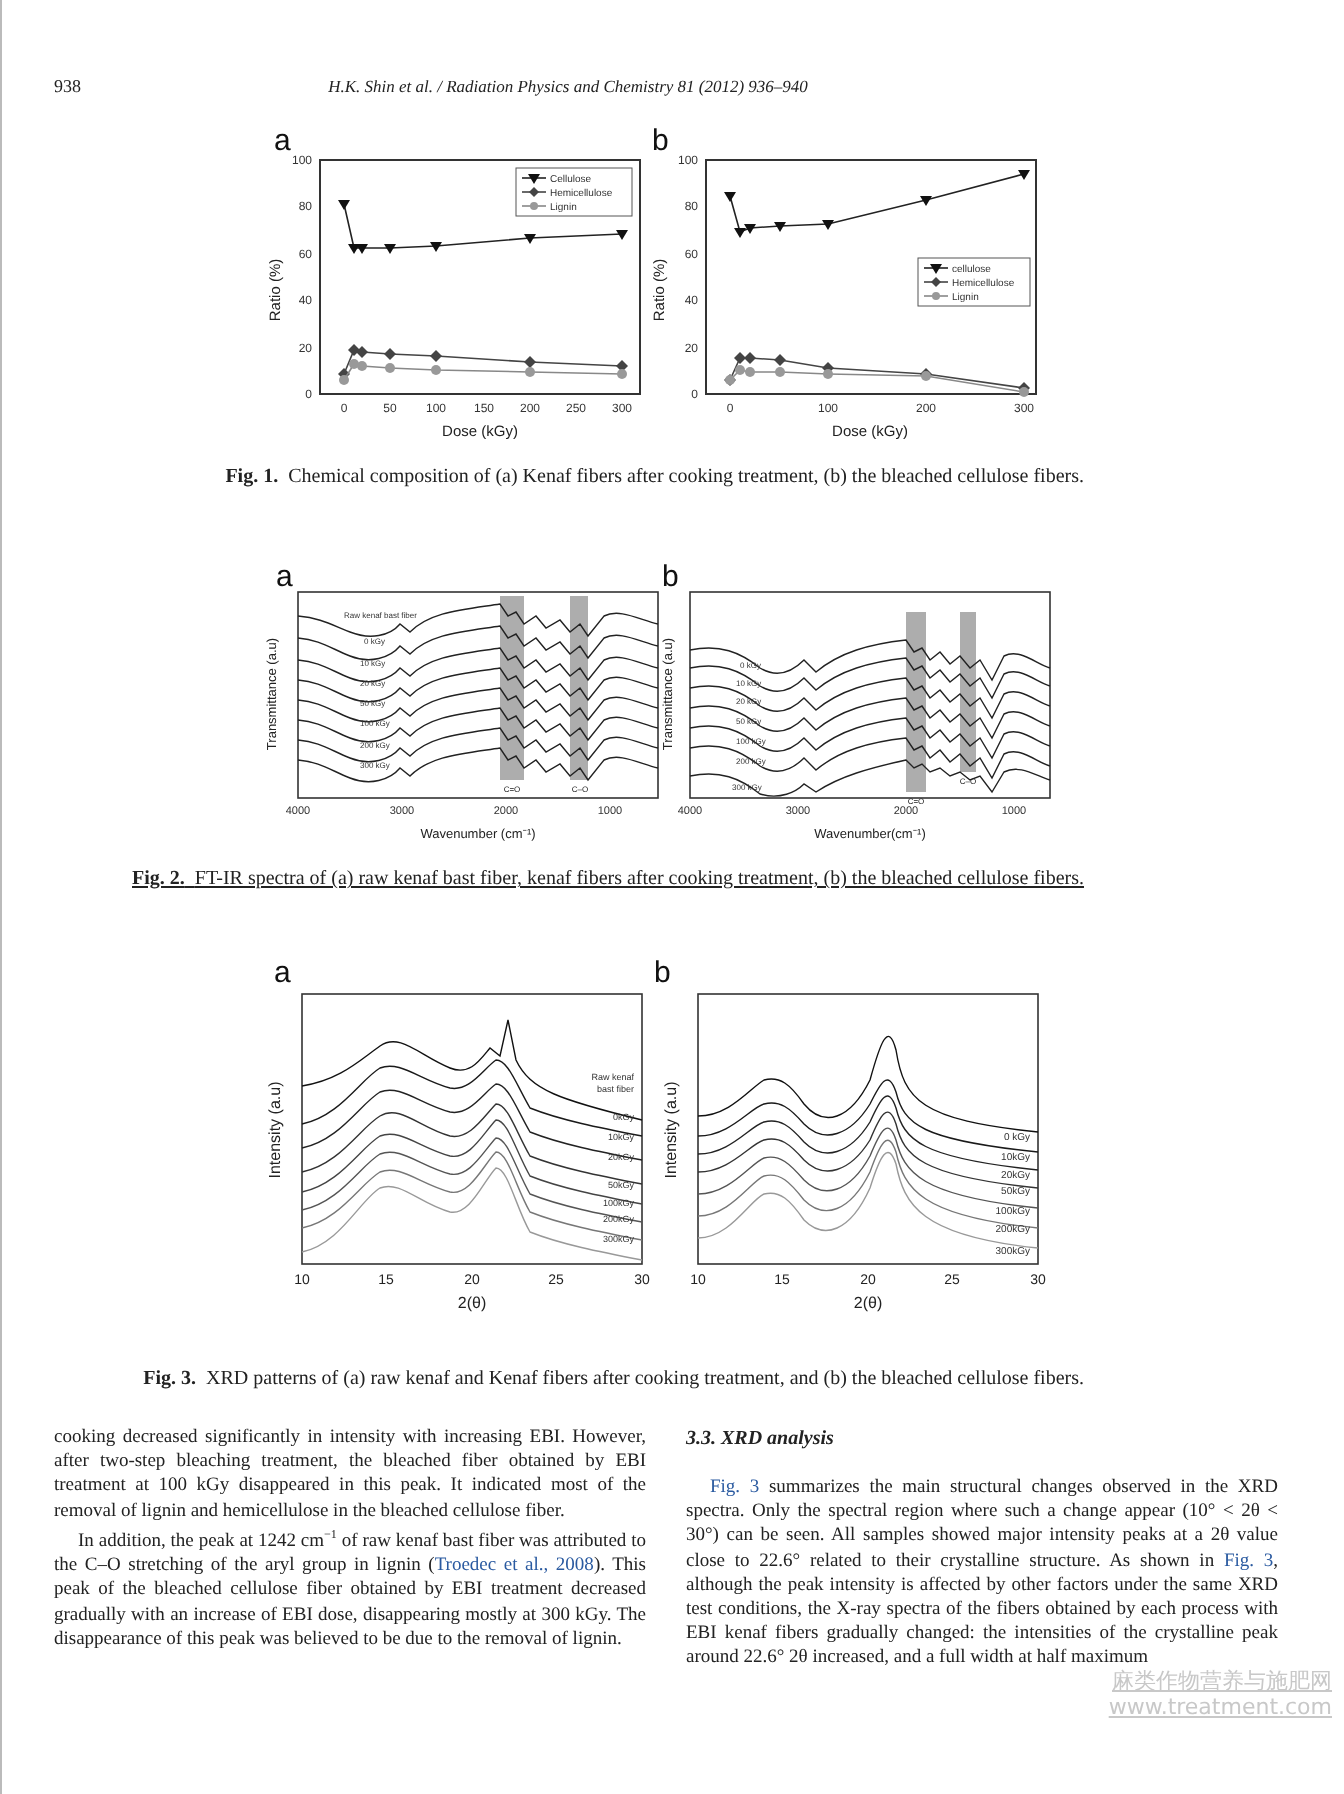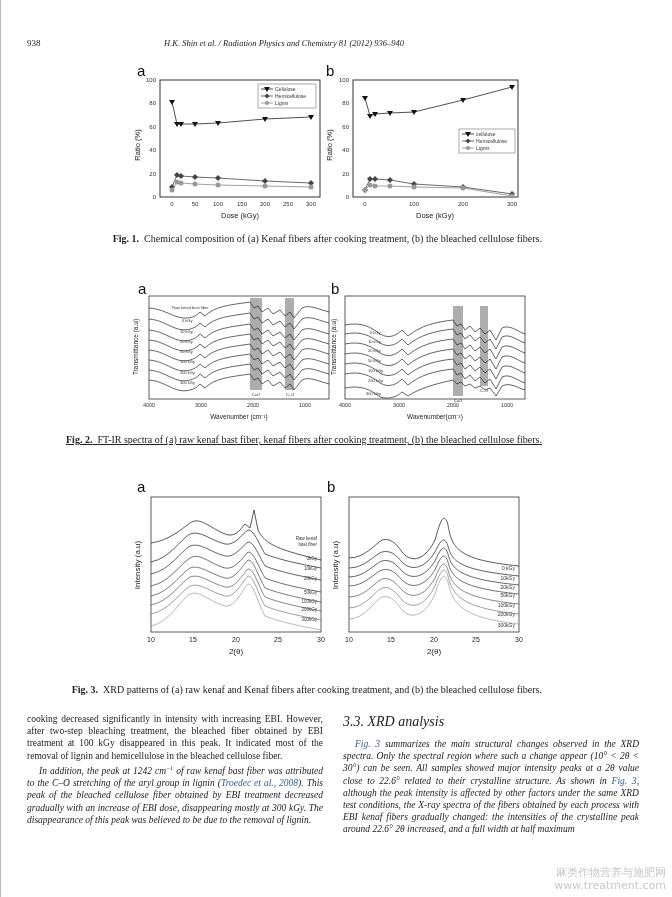--- a/index.html
+++ b/index.html
@@ -6,23 +6,23 @@
   body{width:672px;height:897px;position:relative;overflow:hidden;font-family:"Liberation Serif",serif;color:#222;}
   .abs{position:absolute;}
   .hdr{font-size:9px;top:38px;text-align:right;}
   .hdr-num{left:27px;}
   .hdr-journal{left:0;width:568px;text-align:center;font-style:italic;font-size:8.5px;}
   .panel-label{font-family:"Liberation Sans",sans-serif;font-size:15px;color:#111;}
   .caption{font-size:10px;width:542px;text-align:right;left:0;}
   .caption b{font-weight:bold;}
   .body-text{font-size:9.5px;line-height:12.2px;text-align:justify;width:296px;}
   .body-text p{margin:0;}
-  .indent{text-indent:12px;font-style:italic;}
+  .indent{text-indent:12px;}
   .link{color:#2a5aa0;}
-  .sec{font-style:italic;font-size:14px;}
+  .sec{font-style:italic;font-size:10px;font-weight:bold;}
   svg text{font-family:"Liberation Sans",sans-serif;}
   .wm{font-family:"DejaVu Sans",sans-serif;color:#c8c8c8;font-size:11px;right:6px;text-align:right;line-height:13px;}
   .leftrule{left:0;top:0;width:1px;height:897px;background:#bbb;}
 </style>
 </head>
 <body>
 
 <div class="abs leftrule"></div>
 
 <div class="abs hdr hdr-num">938</div>
@@ -319,16 +319,16 @@
   <p>cooking decreased significantly in intensity with increasing EBI. However, after two-step bleaching treatment, the bleached fiber obtained by EBI treatment at 100 kGy disappeared in this peak. It indicated most of the removal of lignin and hemicellulose in the bleached cellulose fiber.</p>
   <p class="indent"><span>In addition, the peak at 1242 cm</span><sup style="font-size:6px;">−1</sup><span> of raw kenaf bast fiber was attributed to the C–O stretching of the aryl group in lignin (</span><span class="link">Troedec et al., 2008</span><span>). This peak of the bleached cellulose fiber obtained by EBI treatment decreased gradually with an increase of EBI dose, disappearing mostly at 300 kGy. The disappearance of this peak was believed to be due to the removal of lignin.</span></p>
 </div>
 
 <div class="abs sec" style="left:343px;top:714px;">3.3.  XRD analysis</div>
 
 <div class="abs body-text" style="left:343px;top:738px;">
   <p class="indent"><span class="link">Fig. 3</span><span> summarizes the main structural changes observed in the XRD spectra. Only the spectral region where such a change appear (10° &lt; 2θ &lt; 30°) can be seen. All samples showed major intensity peaks at a 2θ value close to 22.6° related to their crystalline structure. As shown in </span><span class="link">Fig. 3</span><span>, although the peak intensity is affected by other factors under the same XRD test conditions, the X-ray spectra of the fibers obtained by each process with EBI kenaf fibers gradually changed: the intensities of the crystalline peak around 22.6° 2θ increased, and a full width at half maximum</span></p>
 </div>
 
-<div class="abs wm" style="top:866px;">
+<div class="abs wm" style="top:834px;text-decoration:underline;">
   <div>麻类作物营养与施肥网</div>
   <div>www.treatment.com</div>
 </div>
 
 </body></html>

